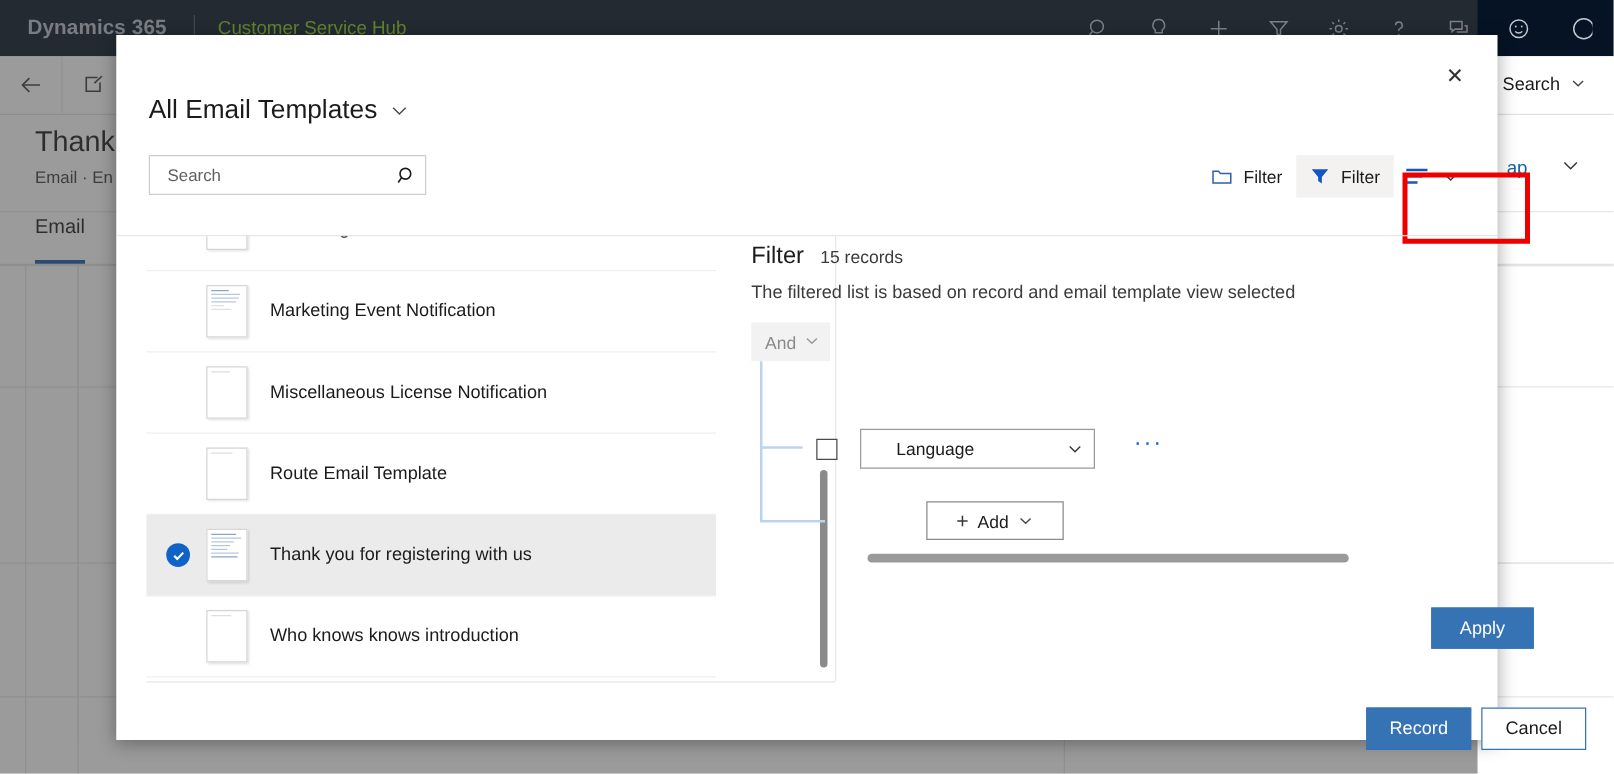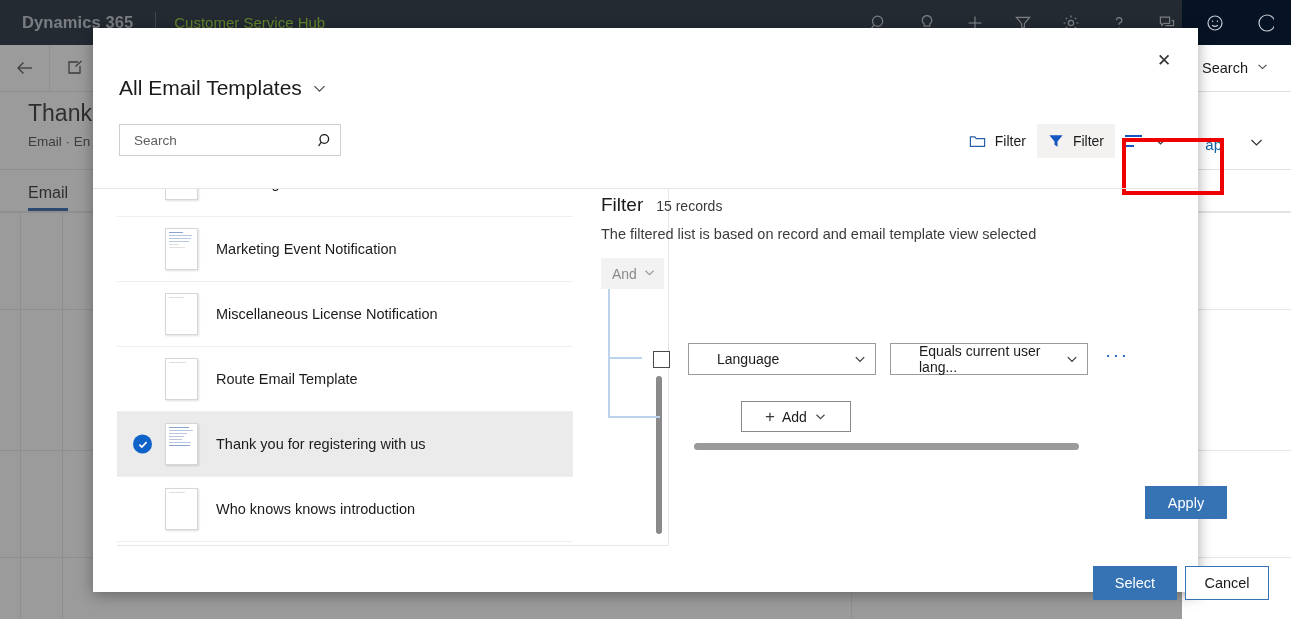--- a/index.html
+++ b/index.html
@@ -60,29 +60,29 @@
     position: absolute; left: 28px; top: 8px;
     font-size: 23px; color: #1b1b1b; white-space: nowrap;
   }
   .rec-sub {
     position: absolute; left: 28px; top: 42px;
     font-size: 13.5px; color: #3b3b3b; white-space: nowrap;
   }
   .rec-right {
     position: absolute; right: 26px; top: 32px;
     display: flex; align-items: center; gap: 26px;
-    font-size: 15px; color: #1264a3; white-space: nowrap; margin-top: 10px;
+    font-size: 15px; color: #1264a3; white-space: nowrap;
   }
   .tabs-row {
     position: absolute; left: 0; top: 170px; width: 1291px; height: 42px;
     background: #fff; border-bottom: 1px solid #e1e1e1;
     display: flex; align-items: flex-end; padding-left: 28px; gap: 28px;
   }
   .tab {
-    font-size: 16px; color: #1b1b1b; padding-bottom: 9px; position: relative;
+    font-size: 16px; color: #1b1b1b; padding-bottom: 20px; position: relative;
   }
   .tab.sel::after {
     content: ""; position: absolute; left: 0; right: 0; bottom: 0;
     height: 3px; background: #1a56a8;
   }
   .body-area {
     position: absolute; left: 0; top: 212px; width: 1291px; bottom: 0;
     background: #ffffff;
   }
   .form-card {
@@ -571,41 +571,33 @@
     <div class="rule-row">
       <div class="rule-check"></div>
       <div class="combo c1">
         <span>Language</span>
         <span class="chev">
           <svg width="14" height="14" viewBox="0 0 14 14" fill="none" stroke="currentColor" stroke-width="1.2">
               <polyline points="2.8,5.2 7,9.4 11.2,5.2"></polyline>
             </svg>
         </span>
       </div>
-      <div class="combo c2">
-        <span>Equals current user lang...</span>
-        <span class="chev">
-          <svg width="14" height="14" viewBox="0 0 14 14" fill="none" stroke="currentColor" stroke-width="1.2">
-              <polyline points="2.8,5.2 7,9.4 11.2,5.2"></polyline>
-            </svg>
-        </span>
-      </div>
       <div class="ellipsis-btn">···</div>
     </div>
 
     <div class="add-btn">
       <span class="plus">+</span>
       <span>Add</span>
       <span class="chev">
         <svg width="13" height="13" viewBox="0 0 13 13" fill="none" stroke="currentColor" stroke-width="1.2">
             <polyline points="2.5,4.8 6.5,8.6 10.5,4.8"></polyline>
           </svg>
       </span>
     </div>
 
     <div class="h-scroll"></div>
 
     <div class="btn btn-primary apply-btn">Apply</div>
 
-    <div class="btn btn-primary select-btn">Select</div>
+    <div class="btn btn-primary select-btn">Record</div>
     <div class="btn btn-secondary cancel-btn">Cancel</div>
   </div>
 </div>
 
 </body></html>

